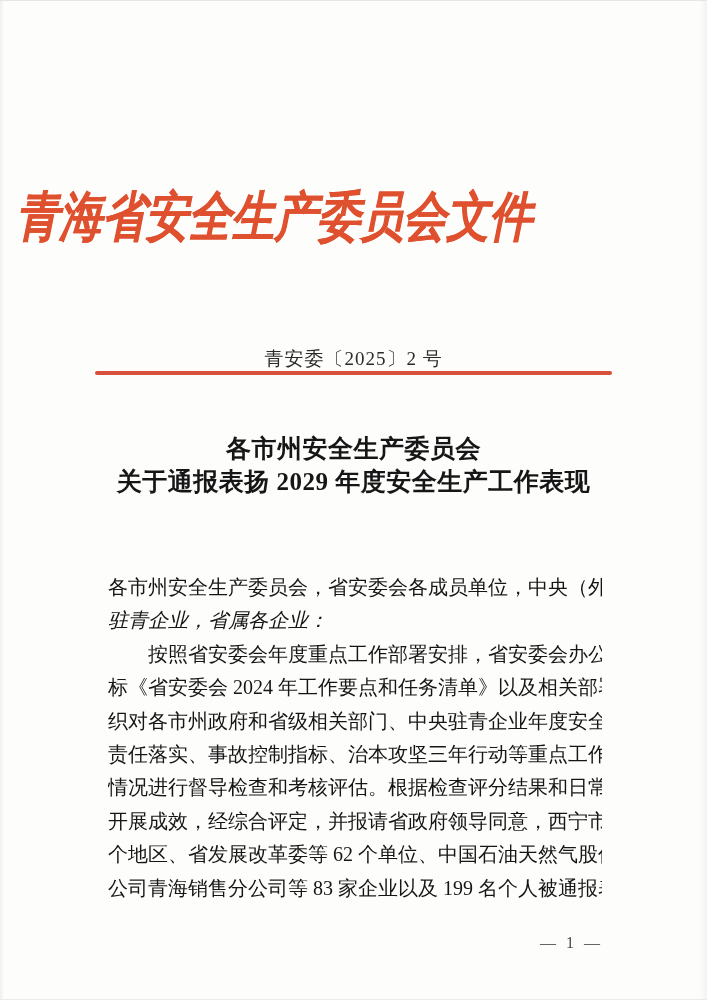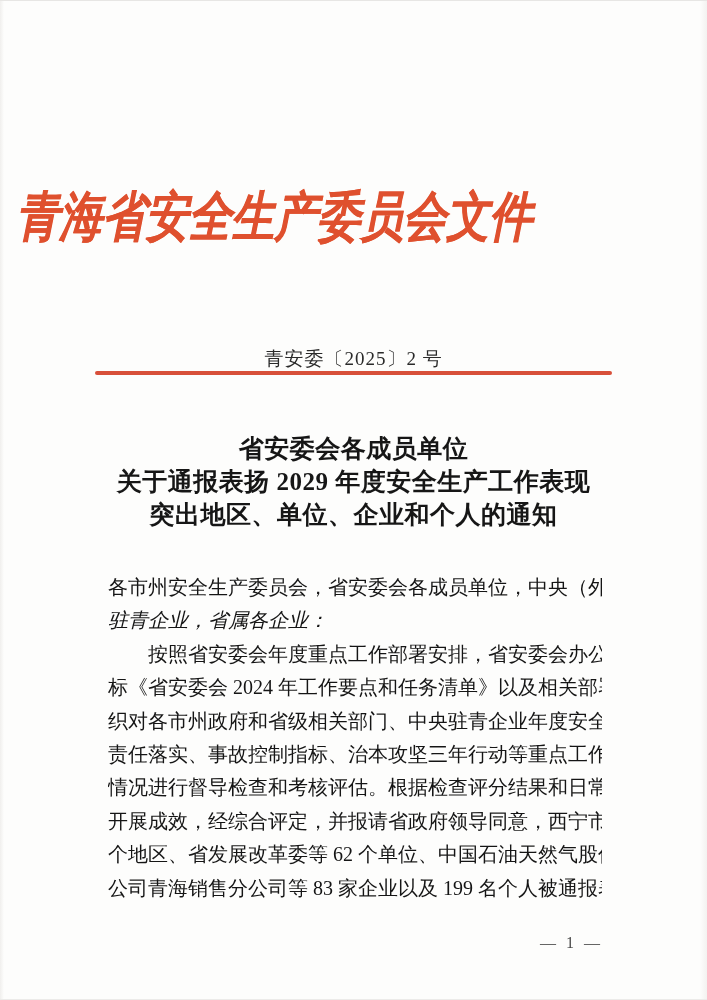--- a/index.html
+++ b/index.html
@@ -120,23 +120,22 @@
 
   <div class="org-title">
     <span>青海省安全生产委员会文件</span>
   </div>
 
   <div class="doc-number">青安委〔2025〕2 号</div>
 
   <div class="red-divider"></div>
 
   <div class="doc-title">
-    <div>省安委会各成员单位</div>
+    <div>各市州安全生产委员会</div>
     <div>关于通报表扬 2029 年度安全生产工作表现</div>
-    <div>突出地区、单位、企业和个人的通知</div>
   </div>
 
   <div class="body-text">
     <div class="body-line">各市州安全生产委员会，省安委会各成员单位，中央（外省）</div>
     <div class="body-line short">驻青企业，省属各企业：</div>
     <div class="body-line indent">按照省安委会年度重点工作部署安排，省安委会办公室对</div>
     <div class="body-line">标《省安委会 2024 年工作要点和任务清单》以及相关部署，组</div>
     <div class="body-line">织对各市州政府和省级相关部门、中央驻青企业年度安全生产</div>
     <div class="body-line">责任落实、事故控制指标、治本攻坚三年行动等重点工作完成</div>
     <div class="body-line">情况进行督导检查和考核评估。根据检查评分结果和日常工作</div>

